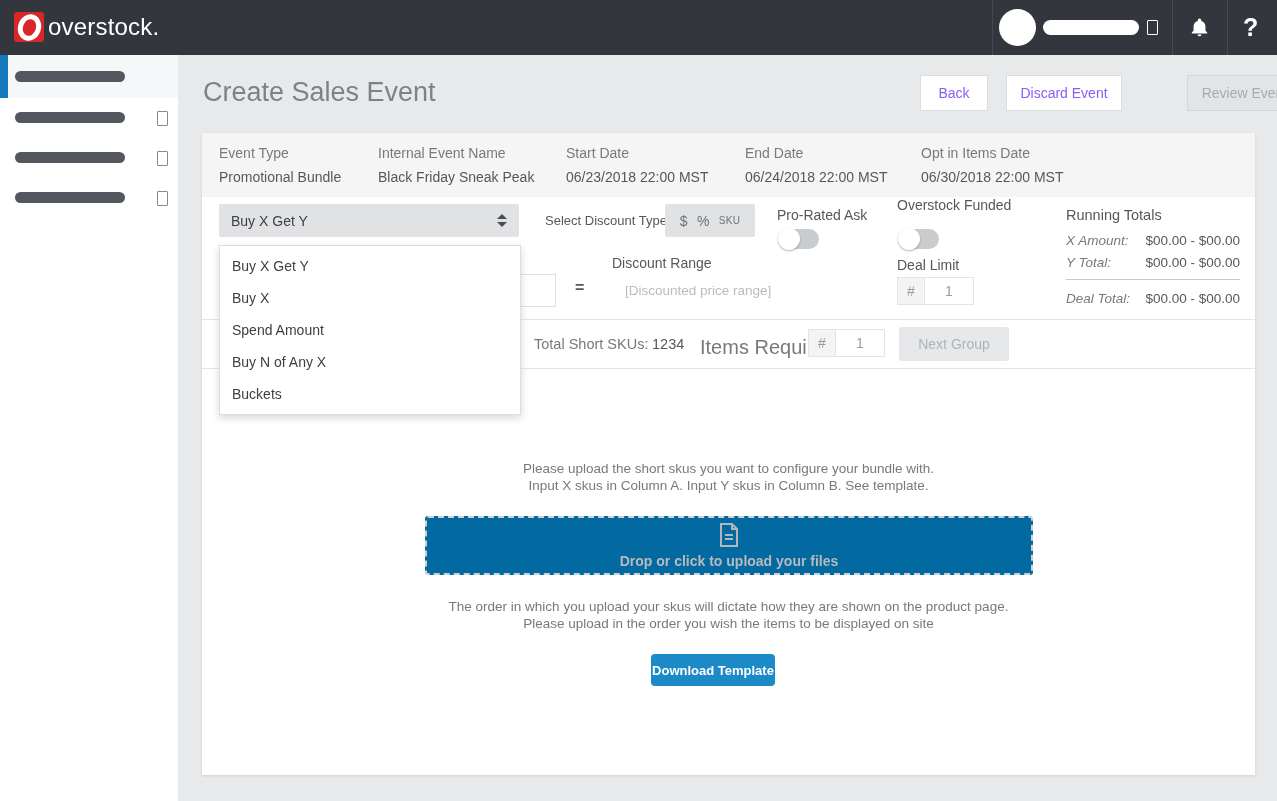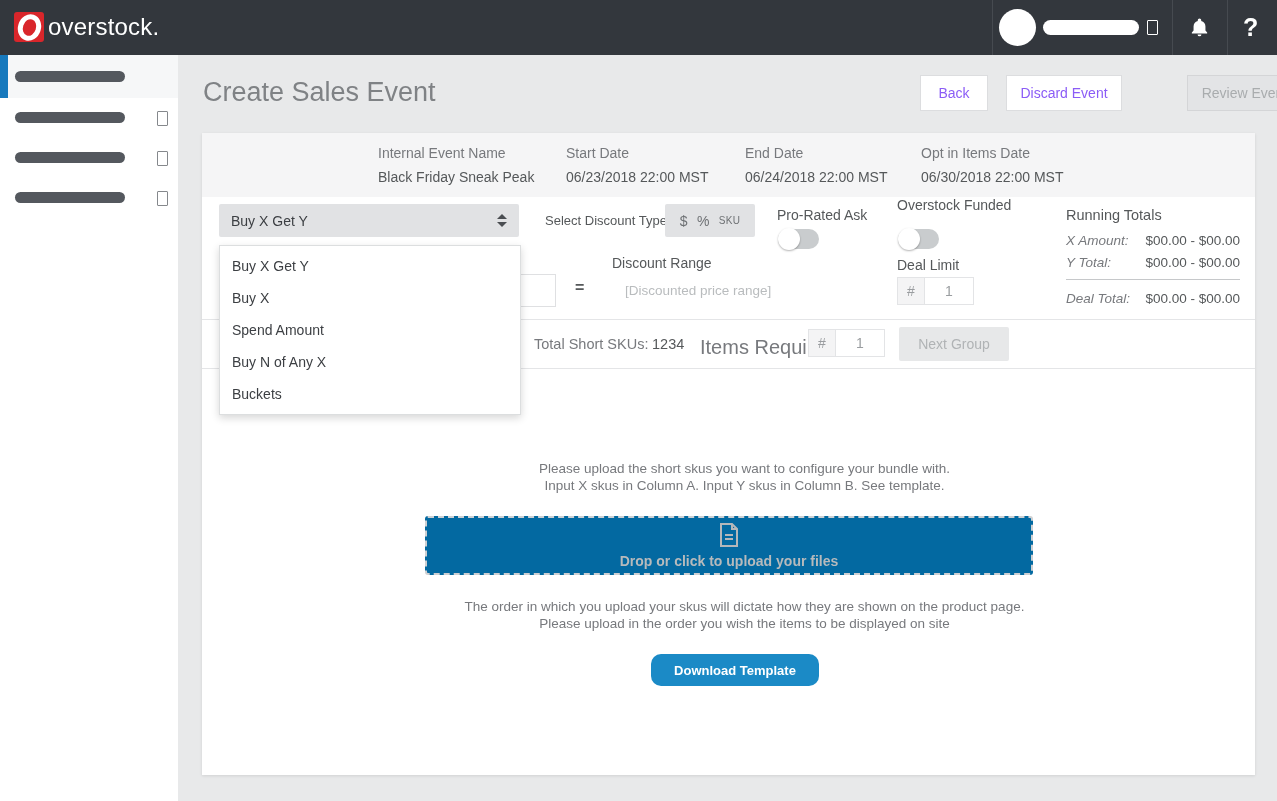--- a/index.html
+++ b/index.html
@@ -74,25 +74,25 @@
 
   .hdivider { position:absolute; left:0; width:1053px; height:1px; background:#e4e5e7; }
 
   
   .sku-label { position:absolute; left:332px; top:203px; font-size:14.5px; color:#77797d; }
   .sku-value { position:absolute; left:450px; top:203px; font-size:14.5px; color:#55585a; }
   .items-req { position:absolute; left:498px; top:203px; font-size:20px; color:#77797d; }
   .btn-next { position:absolute; left:697px; top:194px; width:110px; height:34px; background:#e7e8e9; color:#b0b3b5; font-size:14px; display:flex; align-items:center; justify-content:center; border-radius:2px; cursor:pointer; }
 
   
-  .up-line { position:absolute; left:0; width:1053px; text-align:center; font-size:13.5px; color:#77797d;padding-left:16px; }
+  .up-line { position:absolute; left:0; width:1053px; text-align:center; font-size:13.5px; color:#77797d; }
   .dropzone { position:absolute; left:223px; top:383px; width:608px; height:59px; border:2px dashed #ced0d2; border-radius:3px; background:#0369a1; box-sizing:border-box; text-align:center; cursor:pointer; }
   .dz-icon { margin-top:5px; }
   .dz-label { font-size:14px; font-weight:bold; color:#b7babc; margin-top:2px; }
-  .btn-download { position:absolute; left:449px; top:521px; width:168px; height:32px; background:#1b8ac6; color:#fff; font-size:13px; font-weight:bold; display:flex; align-items:center; justify-content:center; border-radius:10px; cursor:pointer; }
+  .btn-download { position:absolute; left:449px; top:521px; width:124px; height:32px; background:#1b8ac6; color:#fff; font-size:13px; font-weight:bold; display:flex; align-items:center; justify-content:center; border-radius:4px; cursor:pointer; }
 
   
   .dropdown { position:absolute; left:219px; top:245px; width:300px; background:#fff; border:1px solid #dcdedf; box-shadow:0 3px 8px rgba(0,0,0,0.16); z-index:50; padding:4px 0; }
   .dd-item { height:32px; display:flex; align-items:center; padding:0 12px; font-size:14px; color:#3c3f43; cursor:pointer; }
 </style>
 </head>
 <body>
 
 <div class="screen">
 
@@ -135,20 +135,24 @@
   </div>
 
   <div class="page-title">Create Sales Event</div>
   <div class="btn btn-back">Back</div>
   <div class="btn btn-discard">Discard Event</div>
   <div class="btn btn-review">Review Event</div>
 
   <div class="card">
 
     <div class="info-bar">
+      <div class="info-field" style="left:17px;">
+        <div class="info-label">Event Type</div>
+        <div class="info-value">Promotional Bundle</div>
+      </div>
       <div class="info-field" style="left:176px;">
         <div class="info-label">Internal Event Name</div>
         <div class="info-value">Black Friday Sneak Peak</div>
       </div>
       <div class="info-field" style="left:364px;">
         <div class="info-label">Start Date</div>
         <div class="info-value">06/23/2018 22:00 MST</div>
       </div>
       <div class="info-field" style="left:543px;">
         <div class="info-label">End Date</div>

